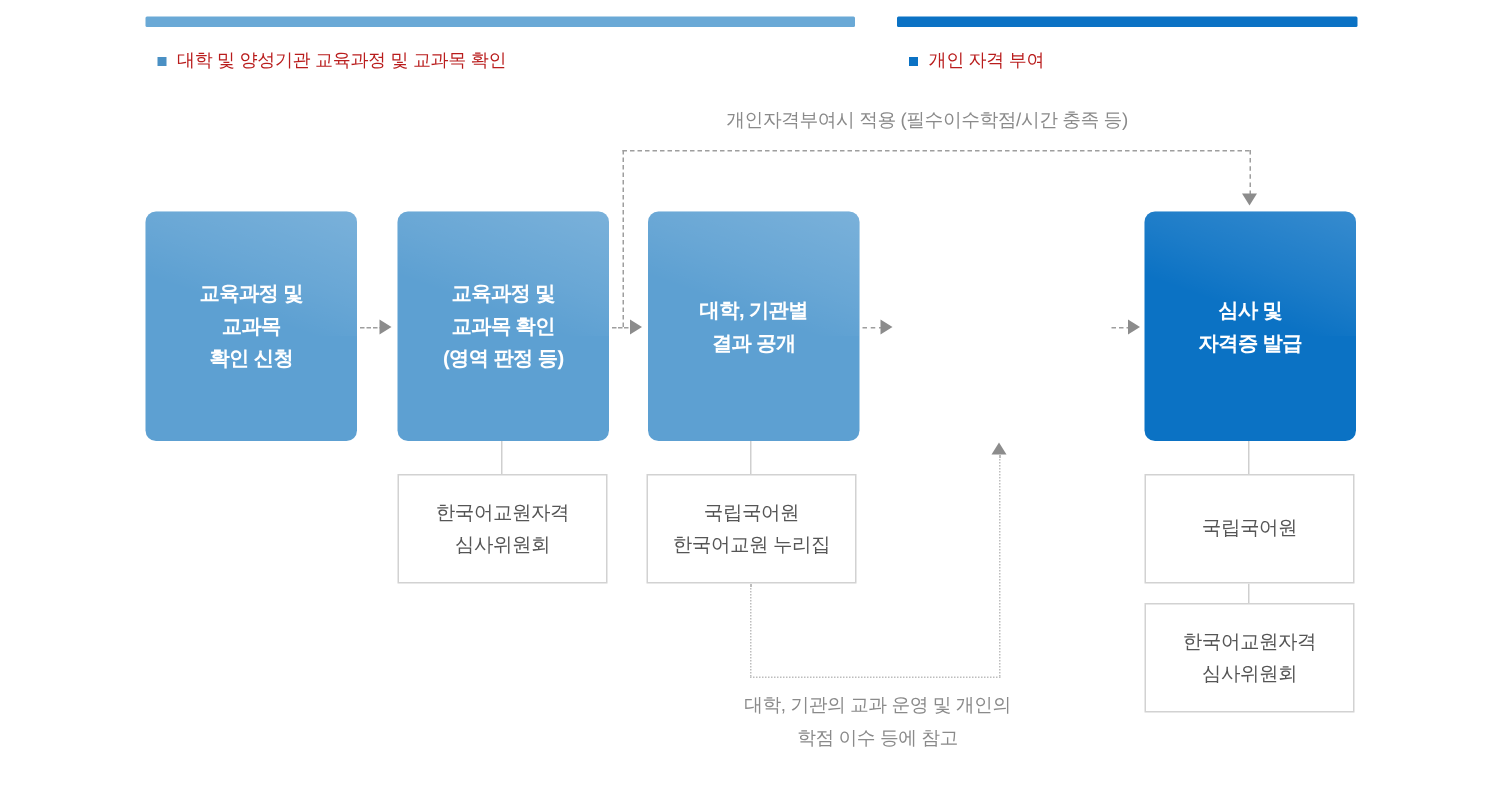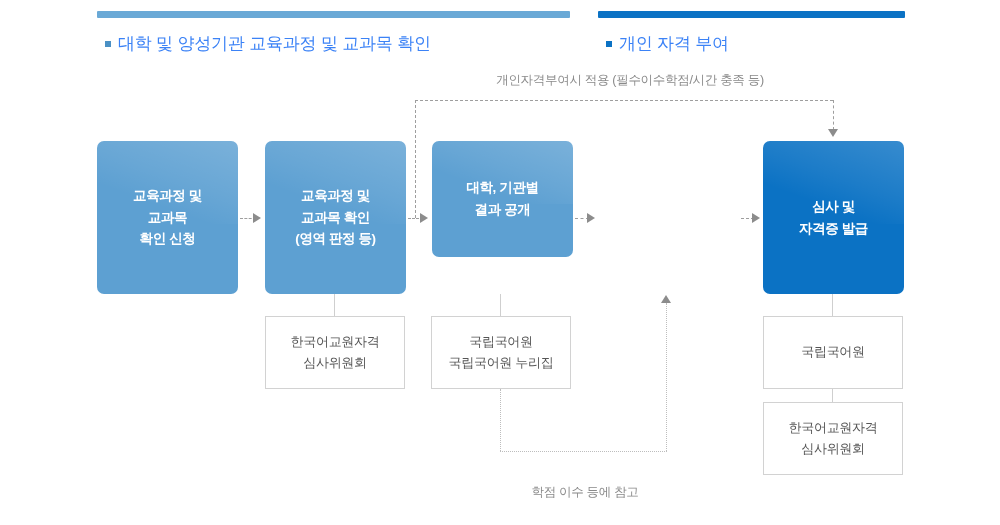--- a/index.html
+++ b/index.html
@@ -8,21 +8,21 @@
     background:#ffffff;
     font-family:"Liberation Sans","DejaVu Sans",sans-serif;
     overflow:hidden;
   }
   #stage{position:relative;width:1000px;height:525px;}
 
   
   .legend-bar{position:absolute;height:7px;border-radius:1px;}
   .legend-row{position:absolute;display:flex;align-items:center;gap:7px;}
   .legend-bullet{width:6px;height:6px;display:block;}
-  .legend-label{font-size:17px;color:#3b82f6;white-space:nowrap;letter-spacing:-0.2px;}
+  .legend-label{font-size:12px;color:#b91c1c;white-space:nowrap;letter-spacing:-0.2px;}
 
   
   .pbox{
     position:absolute;
     border-radius:7px;
     color:#ffffff;
     display:flex;align-items:center;justify-content:center;
     text-align:center;
     font-size:13.5px;font-weight:bold;line-height:1.62;
     letter-spacing:-0.4px;
@@ -77,21 +77,21 @@
 
   <div class="legend-row" style="left:105px;top:32px;">
     <span class="legend-bullet" style="background:#4a90c4;"></span>
     <span class="legend-label">대학 및 양성기관 교육과정 및 교과목 확인</span>
   </div>
   <div class="legend-row" style="left:606px;top:32px;justify-content:center;">
     <span class="legend-bullet" style="background:#0b72c4;"></span>
     <span class="legend-label">개인 자격 부여</span>
   </div>
 
-  <div class="anno" style="left:420px;top:70px;width:420px;">개인자격부여시 적용 (필수이수학점/시간 충족 등)</div>
+  <div class="anno" style="left:408px;top:70px;width:420px;">개인자격부여시 적용 (필수이수학점/시간 충족 등)</div>
 
   <div class="dash-v" style="left:415px;top:100px;height:118px;"></div>
   <div class="dash-h" style="left:415px;top:100px;width:418px;"></div>
   <div class="dash-v" style="left:833px;top:100px;height:30px;"></div>
   <div class="arrow arrow-d" style="left:828px;top:129px;"></div>
 
   <div class="pbox" style="left:97px;top:141px;width:141px;height:153px;background:#5da0d2;">
     <span class="sheen"></span>
     <span class="ptext">
       <span>교육과정 및</span><br>
@@ -102,21 +102,21 @@
 
   <div class="pbox" style="left:265px;top:141px;width:141px;height:153px;background:#5da0d2;">
     <span class="sheen"></span>
     <span class="ptext">
       <span>교육과정 및</span><br>
       <span>교과목 확인</span><br>
       <span>(영역 판정 등)</span>
     </span>
   </div>
 
-  <div class="pbox" style="left:432px;top:141px;width:141px;height:116px;background:#5da0d2;">
+  <div class="pbox" style="left:432px;top:141px;width:141px;height:153px;background:#5da0d2;">
     <span class="sheen"></span>
     <span class="ptext">
       <span>대학, 기관별</span><br>
       <span>결과 공개</span>
     </span>
   </div>
 
 
   <div class="pbox" style="left:763px;top:141px;width:141px;height:153px;background:#0b72c4;">
     <span class="sheen"></span>
@@ -146,21 +146,21 @@
   <div class="sbox" style="left:265px;top:316px;width:140px;height:73px;">
     <span>
       <span>한국어교원자격</span><br>
       <span>심사위원회</span>
     </span>
   </div>
 
   <div class="sbox" style="left:431px;top:316px;width:140px;height:73px;">
     <span>
       <span>국립국어원</span><br>
-      <span>국립국어원 누리집</span>
+      <span>한국어교원 누리집</span>
     </span>
   </div>
 
   <div class="sbox" style="left:763px;top:316px;width:140px;height:73px;">
     <span>
       <span>국립국어원</span>
     </span>
   </div>
 
   <div class="sbox" style="left:763px;top:402px;width:140px;height:73px;">
@@ -169,17 +169,17 @@
       <span>심사위원회</span>
     </span>
   </div>
 
   <div class="dot-v" style="left:500px;top:389px;height:62px;"></div>
   <div class="dot-h" style="left:500px;top:451px;width:167px;"></div>
   <div class="dot-v" style="left:666px;top:303px;height:148px;"></div>
   <div class="arrow arrow-u" style="left:661px;top:295px;"></div>
 
   <div class="anno" style="left:430px;top:460px;width:310px;">
-    <br>
+    <span>대학, 기관의 교과 운영 및 개인의</span><br>
     <span>학점 이수 등에 참고</span>
   </div>
 
 </div>
 
 </body></html>

